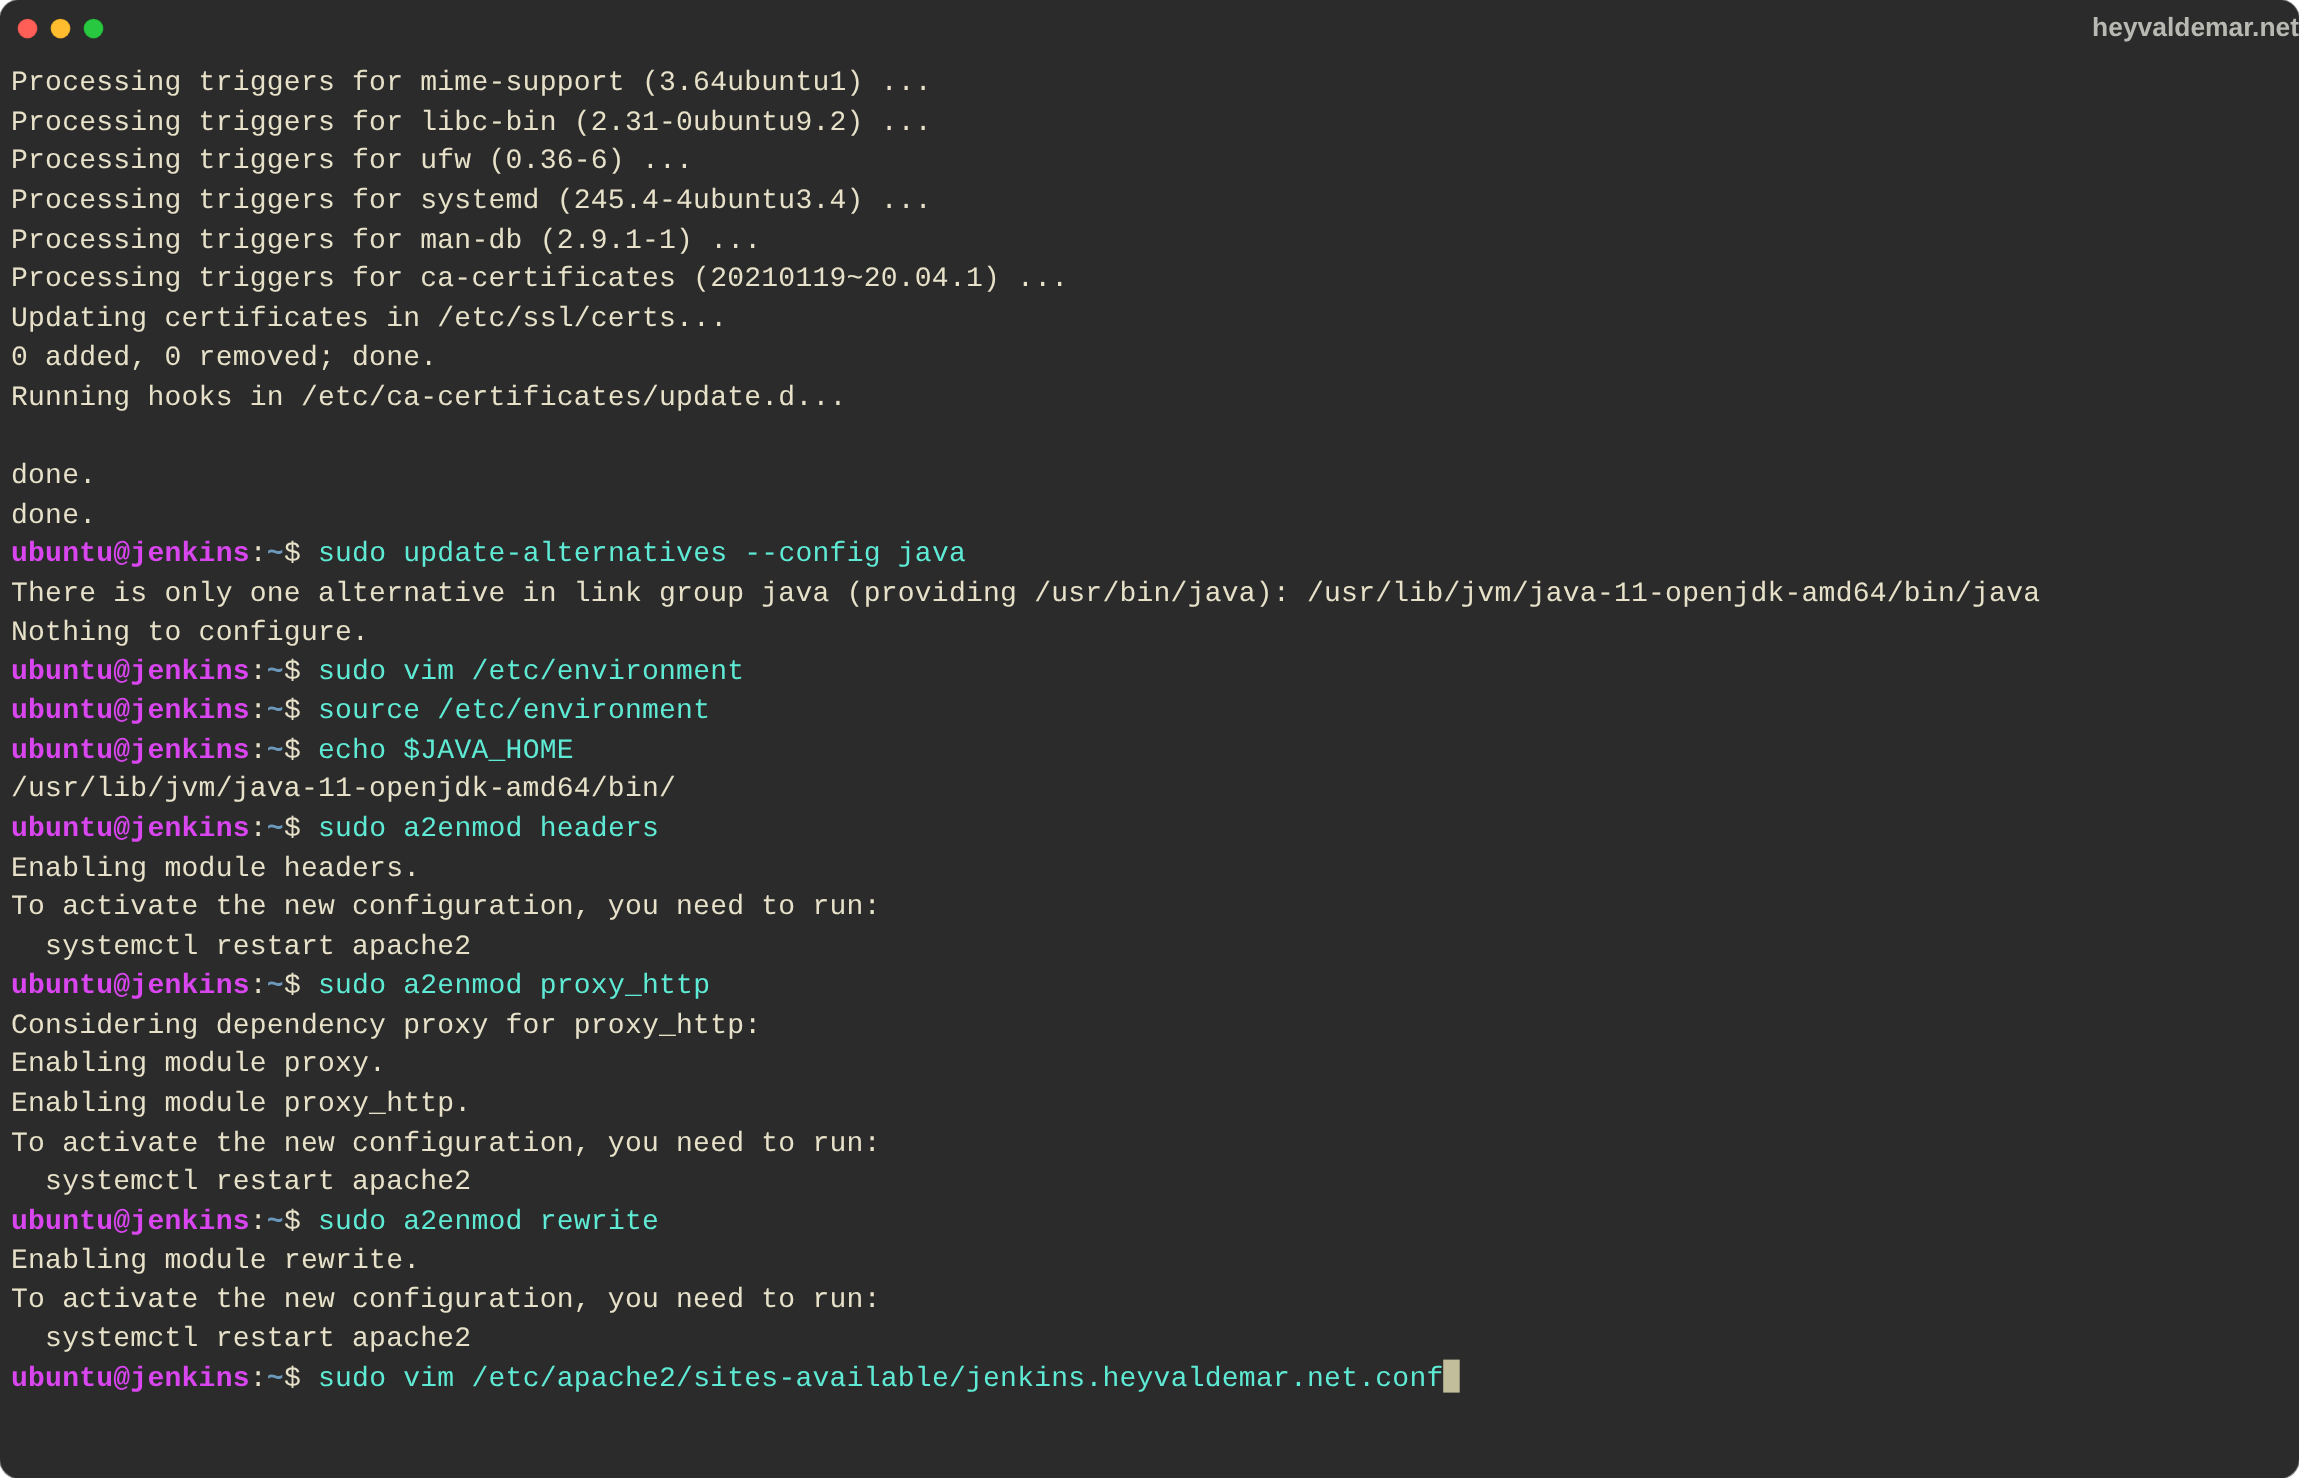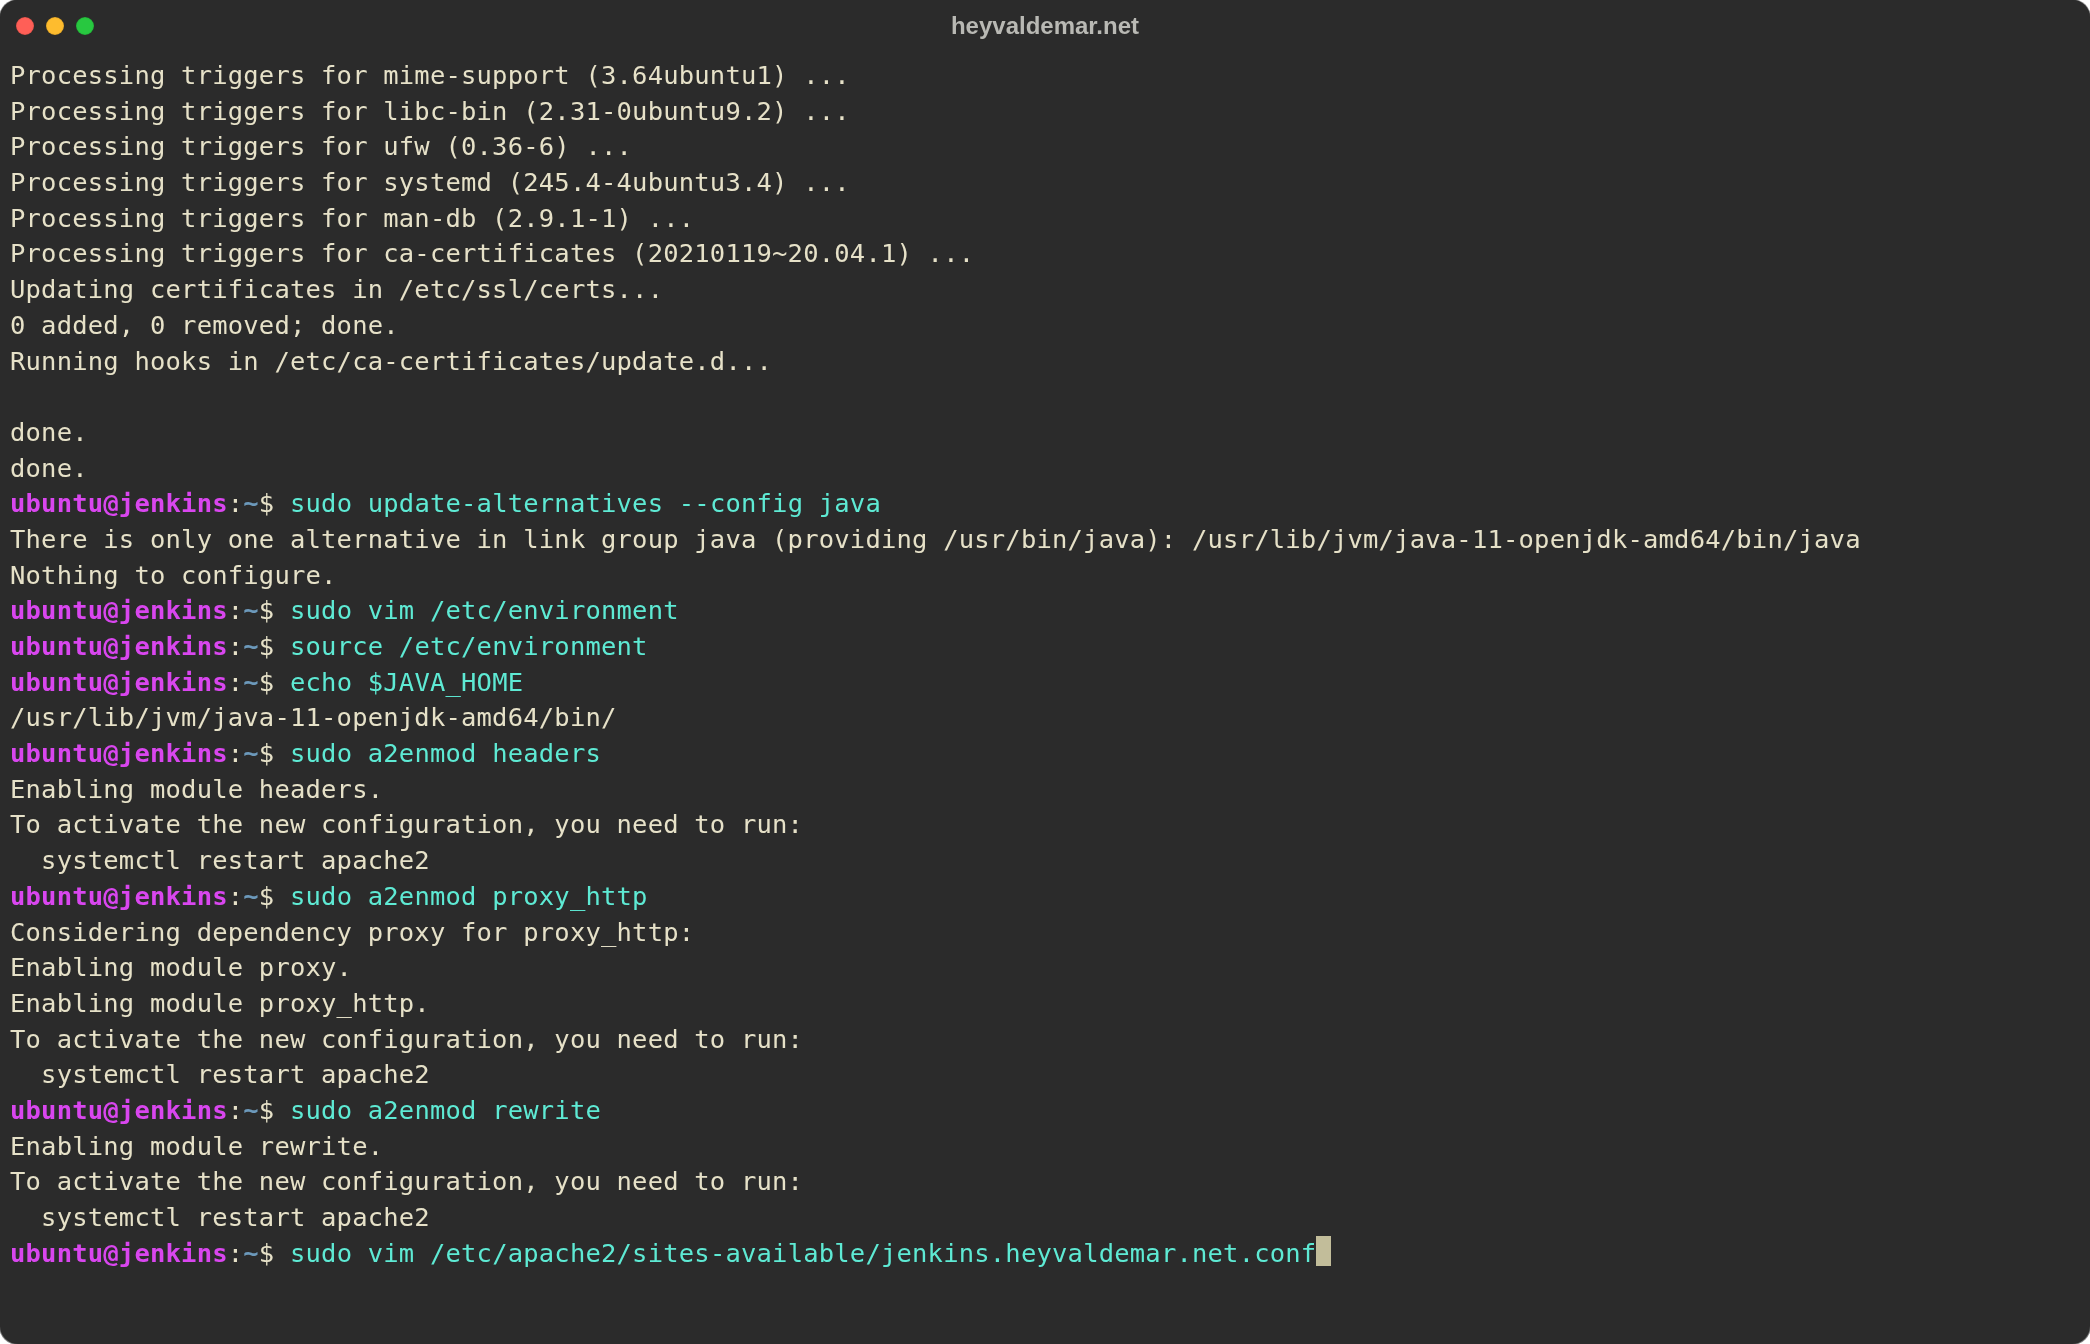--- a/index.html
+++ b/index.html
@@ -38,36 +38,36 @@
     height: 18px;
     border-radius: 50%;
     box-shadow: inset 0 0 1px rgba(0,0,0,0.5);
   }
   .light.red    { background: #ff5f57; }
   .light.yellow { background: #febc2e; }
   .light.green  { background: #28c840; }
   .title {
     position: absolute;
     left: 0; right: 0;
-    text-align: center;
+    text-align: right;
     color: #b9b9b4;
     font-size: 24px;
     font-family: -apple-system, "Helvetica Neue", Arial, sans-serif;
     font-weight: 600;
     pointer-events: none;
   }
   .term {
     padding: 6px 10px 10px 10px;
     font-size: 25.5px;
     line-height: 1.40;
     color: #e6e1c8;
     white-space: pre;
     letter-spacing: 0.2px;
   }
-  .line { display: block; }
+  .line { display: block; font-family: Liberation Mono, monospace; }
   .user { color: #d946ef; font-weight: bold; }
   .colon { color: #e6e1c8; }
   .tilde { color: #6c99bb; font-weight: bold; }
   .dollar { color: #e6e1c8; }
   .cmd { color: #5eead4; }
   .out { color: #e6e1c8; }
   .cursor {
     display: inline-block;
     width: 15px;
     height: 30px;

